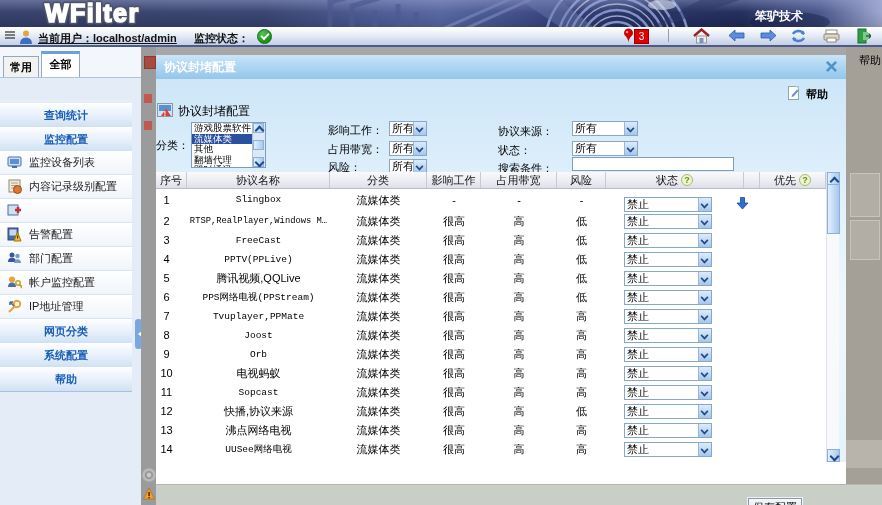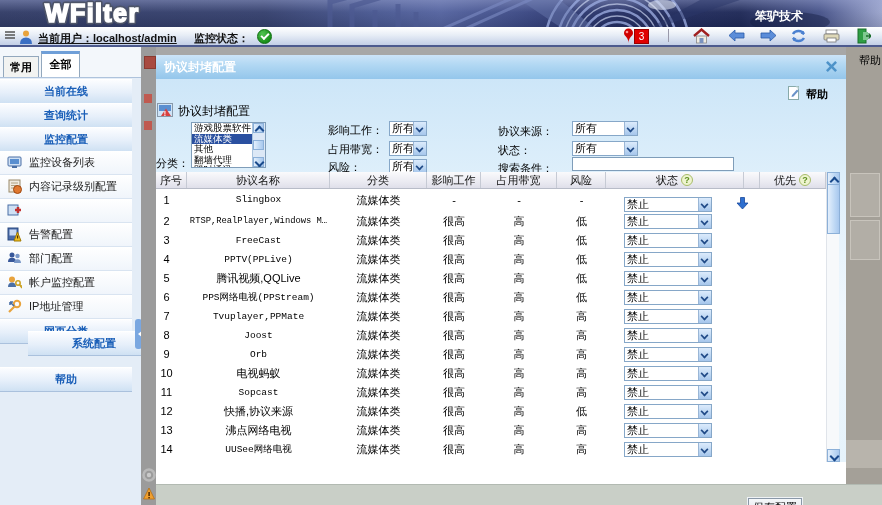--- a/index.html
+++ b/index.html
@@ -175,21 +175,20 @@
   <svg class="abs" style="left:857px;top:28px;" width="14" height="16">
     <rect x="1" y="1" width="8" height="14" fill="#2f9e44" stroke="#1a6e2a" stroke-width="1"></rect>
     <rect x="6" y="4" width="5" height="8" fill="#7ec98f"></rect>
     <path d="M9 8 h5 M11.5 5.5 L14 8 L11.5 10.5" stroke="#1a6e2a" stroke-width="1.4" fill="none"></path>
   </svg>
 
   <div class="abs" id="side">
     <div class="abs" id="sidehead"></div>
     <div class="tab" id="tab1">常用</div>
     <div class="tab" id="tab2">全部</div>
-    <div class="mbtn" style="top:32px;">当前在线</div>
     <div class="mbtn" style="top:56px;">查询统计</div>
     <div class="mbtn" style="top:80px;">监控配置</div>
     <div class="sub" style="top:104px;">
         <svg class="sico" viewBox="0 0 15 15">
           <rect x="1" y="2" width="13" height="9" rx="1" fill="#cfe0f4" stroke="#4a6fa5"></rect>
           <rect x="3" y="4" width="9" height="5" fill="#5a8fd0"></rect>
           <rect x="5" y="11" width="5" height="2" fill="#4a6fa5"></rect>
         </svg>
         <span class="txt">监控设备列表</span>
       </div>
@@ -236,21 +235,21 @@
     <div class="sub" style="top:224px;">
         <svg class="sico" viewBox="0 0 15 15">
           <circle cx="5" cy="4.5" r="3" fill="#e8a33d"></circle>
           <path d="M1 12 Q1 7.5 5 7.5 Q9 7.5 9 12 Z" fill="#4a6fa5"></path>
           <circle cx="11" cy="8" r="2.2" fill="none" stroke="#caa020" stroke-width="1.5"></circle>
           <path d="M12.5 9.5 L15 13 M13.5 11.5 l1.5 -1" stroke="#caa020" stroke-width="1.5"></path>
         </svg>
         <span class="txt">帐户监控配置</span>
       </div>
     <div class="mbtn" style="top:272px;">网页分类</div>
-    <div class="mbtn" style="top:284px;margin-left:28px;">系统配置</div>
+    <div class="mbtn" style="top:296px;">系统配置</div>
     <div class="mbtn" style="top:320px;">帮助</div>
     <div class="abs" id="collapse"></div>
   </div>
 
   <div class="abs" style="left:141px;top:47px;width:741px;height:8px;background:#a7a7a7;"></div>
   <div class="abs" id="stripL">
     <div class="abs" style="left:3px;top:9px;width:10px;height:11px;background:#a84a40;border:1px solid #8a3a30;"></div>
     <div class="abs" style="left:3px;top:47px;width:8px;height:9px;background:#c05a50;"></div>
     <div class="abs" style="left:3px;top:74px;width:8px;height:9px;background:#c05a50;"></div>
     <svg class="abs" style="left:1px;top:421px;" width="14" height="16">
@@ -283,21 +282,21 @@
         </svg>
       <div class="abs" style="left:650px;top:8px;font-weight:bold;">帮助</div>
       <svg class="abs" style="left:1px;top:24px;" width="16" height="14">
           <rect x="0.5" y="0.5" width="15" height="13" fill="#cfe4f7" stroke="#89a"></rect>
           <rect x="2" y="2" width="12" height="6" fill="#5a8fd0"></rect>
           <path d="M4 13 L9 5.5 L14 13 Z" fill="#d84040"></path>
           <text x="8" y="12.5" font-size="7" fill="#fff" text-anchor="middle" font-weight="bold">!</text>
         </svg>
       <div class="abs" style="left:22px;top:24px;font-size:12px;">协议封堵配置</div>
 
-      <div class="lbl" style="left:0px;top:77px;">分类：</div>
+      <div class="lbl" style="left:0px;top:59px;">分类：</div>
       <div class="abs" id="listbox">
         <div class="li">游戏股票软件</div>
         <div class="li sel">流媒体类</div>
         <div class="li">其他</div>
         <div class="li">翻墙代理</div>
         <div class="li">即时通讯</div>
         <div id="lbsb">
           <div class="sbbtn" style="left:0;top:0;width:11px;height:10px;">
               <span class="lbarr" style="top:3px;transform:rotate(135deg);"></span>
             </div>

